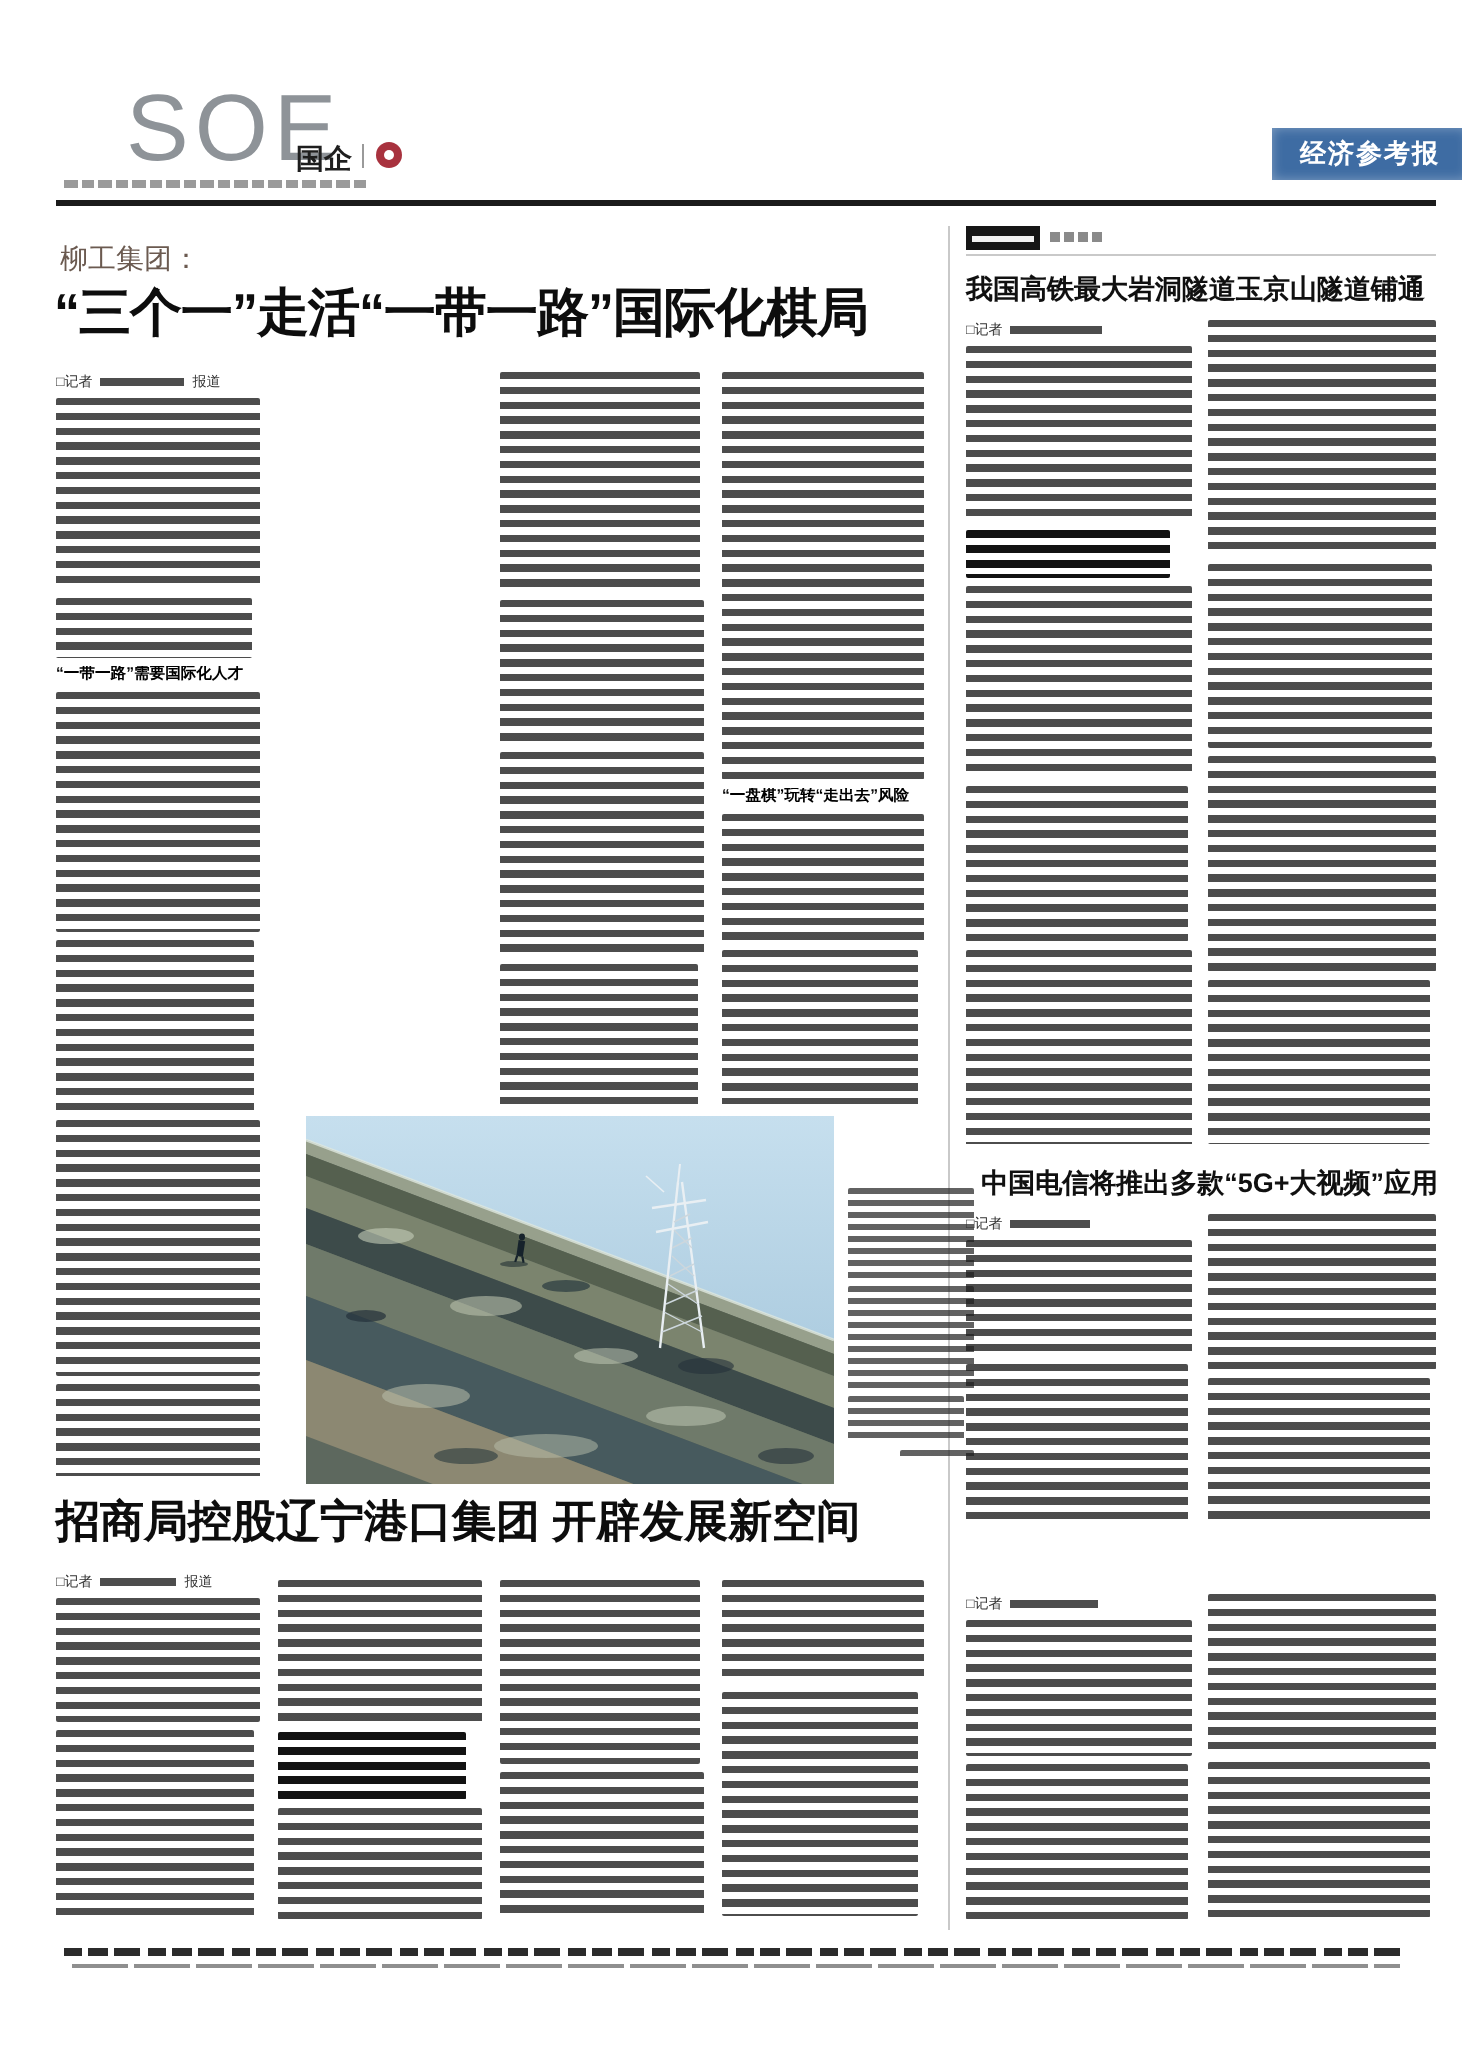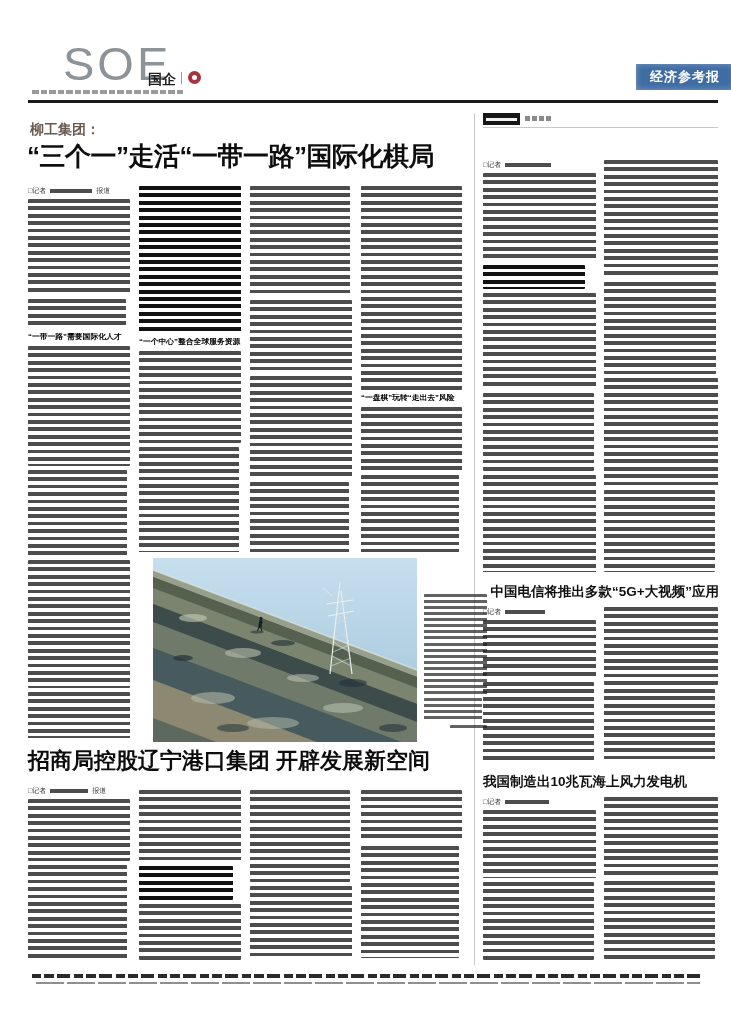--- a/index.html
+++ b/index.html
@@ -12,21 +12,21 @@
   .soe-sub{height:4px;background:repeating-linear-gradient(90deg,#9a9a9a 0 7px,transparent 7px 9px,#9a9a9a 9px 15px,transparent 15px 17px);filter:blur(.3px);}
   .section-label{font-size:14px;font-weight:bold;color:#1e1e1e;}
   .vsep{width:1px;height:12px;background:#9a9a9a;}
   .badge{width:13px;height:13px;border-radius:50%;display:flex;align-items:center;justify-content:center;}
   .badge::after{content:"";width:5px;height:5px;border-radius:50%;background:#fff;}
   .masthead{display:flex;align-items:center;justify-content:center;color:#fff;font-weight:bold;font-size:13px;letter-spacing:1px;box-shadow:inset 0 0 6px rgba(255,255,255,.35);}
   .rule{background:#1b1b1b;}
   .thin-rule{background:#c9c9c9;}
 
   
-  .kicker{font-size:14px;font-weight:bold;color:#6b5a50;text-align:center;}
+  .kicker{font-size:14px;font-weight:normal;color:#6b5a50;text-align:center;}
   .h-main{font-size:26px;font-weight:bold;color:#0d0d0d;letter-spacing:-.5px;white-space:nowrap;}
   .h-second{font-size:22px;font-weight:bold;color:#0d0d0d;white-space:nowrap;}
   .h-right{font-size:13.5px;font-weight:bold;color:#101010;white-space:nowrap;}
   .subhead{font-size:7.8px;font-weight:bold;color:#000;white-space:nowrap;overflow:hidden;line-height:1.15;flex:0 0 auto;}
 
   
   .col{display:flex;flex-direction:column;gap:4px;overflow:hidden;}
   .p{background-image:repeating-linear-gradient(180deg,rgba(32,32,32,.8) 0 3.7px,transparent 3.7px 7.4px);filter:blur(.3px);border-radius:1px;flex:0 0 auto;}
   .p.d{background-image:repeating-linear-gradient(180deg,rgba(5,5,5,.95) 0 4px,transparent 4px 7.4px);}
   .p.cap{background-image:repeating-linear-gradient(180deg,rgba(45,45,45,.75) 0 2.8px,transparent 2.8px 6px);filter:blur(.25px);}
@@ -71,26 +71,20 @@
     <div class="p" style="height:30px;width:96%;"></div>
     <div class="subhead">“一带一路”需要国际化人才</div>
     <div class="p" style="height:120px;"></div>
     <div class="p" style="height:86px;width:97%;"></div>
     <div class="p" style="height:128px;"></div>
     <div class="p" style="height:120px;"></div>
   </div>
 
   <div class="abs h-main" style="left:27px;top:139px;width:446px;">“三个一”走活“一带一路”国际化棋局</div>
 
-  <div class="abs col" style="left:139px;top:186px;width:102px;height:366px;">
-    <div class="p d" style="height:148px;"></div>
-    <div class="subhead">“一个中心”整合全球服务资源</div>
-    <div class="p" style="height:92px;"></div>
-    <div class="p" style="height:120px;width:98%;"></div>
-  </div>
 
   <div class="abs col" style="left:250px;top:186px;width:102px;height:366px;">
     <div class="p" style="height:110px;width:98%;"></div>
     <div class="p" style="height:72px;"></div>
     <div class="p" style="height:102px;"></div>
     <div class="p" style="height:96px;width:97%;"></div>
   </div>
 
   <div class="abs col" style="left:361px;top:186px;width:101px;height:366px;">
     <div class="p" style="height:204px;"></div>
@@ -179,20 +173,21 @@
     <div class="p" style="height:52px;"></div>
     <div class="p" style="height:112px;width:97%;"></div>
   </div>
 
   <div class="abs label-box" style="left:483px;top:113px;width:37px;height:12px;">
     <span class="wl"></span>
   </div>
   <div class="abs label-en" style="left:525px;top:116px;width:28px;"></div>
   <div class="abs thin-rule" style="left:483px;top:127px;width:235px;height:1px;"></div>
 
+  <div class="abs h-right" style="left:483px;top:136px;width:236px;">我国高铁最大岩洞隧道玉京山隧道铺通</div>
   <div class="abs col" style="left:483px;top:160px;width:113px;height:412px;">
     <div class="byline">
       <span>□记者</span>
       <span class="ift" style="width:46px;"></span>
     </div>
     <div class="p" style="height:88px;"></div>
     <div class="p d" style="height:24px;width:90%;"></div>
     <div class="p" style="height:96px;"></div>
     <div class="p" style="height:78px;width:98%;"></div>
     <div class="p" style="height:102px;"></div>
@@ -211,21 +206,20 @@
       <span class="ift" style="width:40px;"></span>
     </div>
     <div class="p" style="height:58px;"></div>
     <div class="p" style="height:80px;width:98%;"></div>
   </div>
   <div class="abs col" style="left:604px;top:607px;width:114px;height:158px;">
     <div class="p" style="height:78px;"></div>
     <div class="p" style="height:74px;width:97%;"></div>
   </div>
 
-  <div class="abs h-right" style="left:483px;top:773px;width:236px;">我国制造出10兆瓦海上风力发电机</div>
   <div class="abs col" style="left:483px;top:797px;width:113px;height:166px;">
     <div class="byline">
       <span>□记者</span>
       <span class="ift" style="width:44px;"></span>
     </div>
     <div class="p" style="height:68px;"></div>
     <div class="p" style="height:78px;width:98%;"></div>
   </div>
   <div class="abs col" style="left:604px;top:797px;width:114px;height:166px;">
     <div class="p" style="height:80px;"></div>

